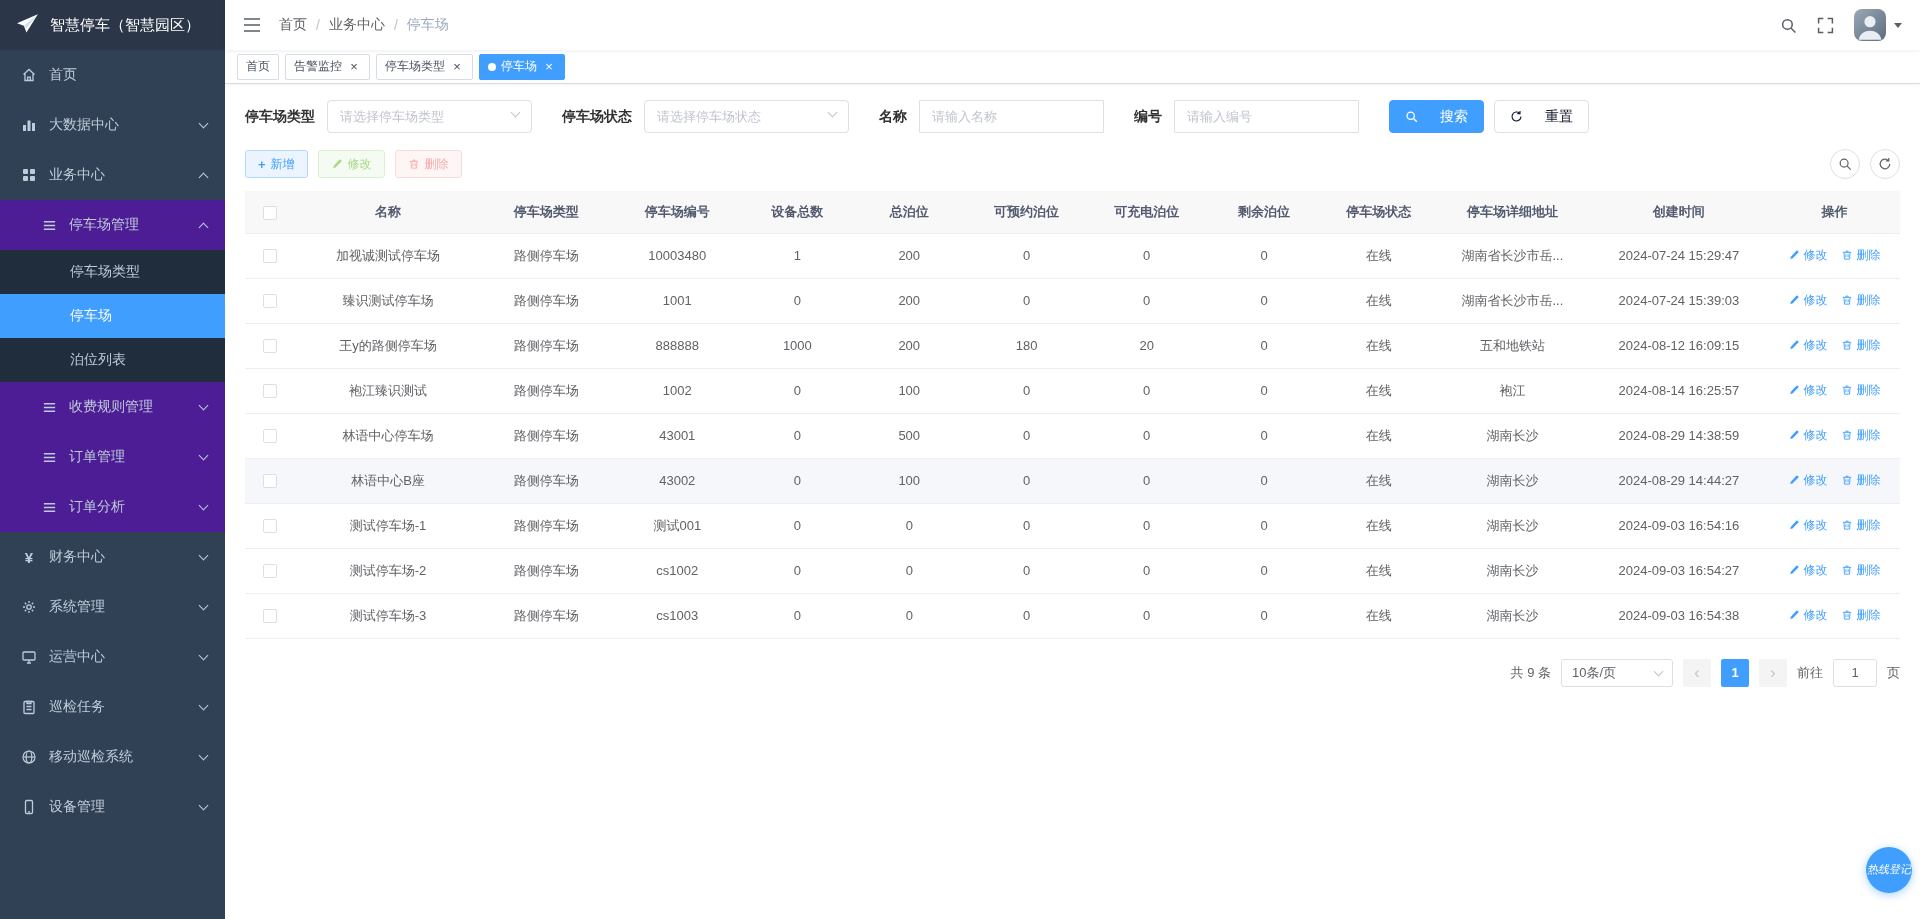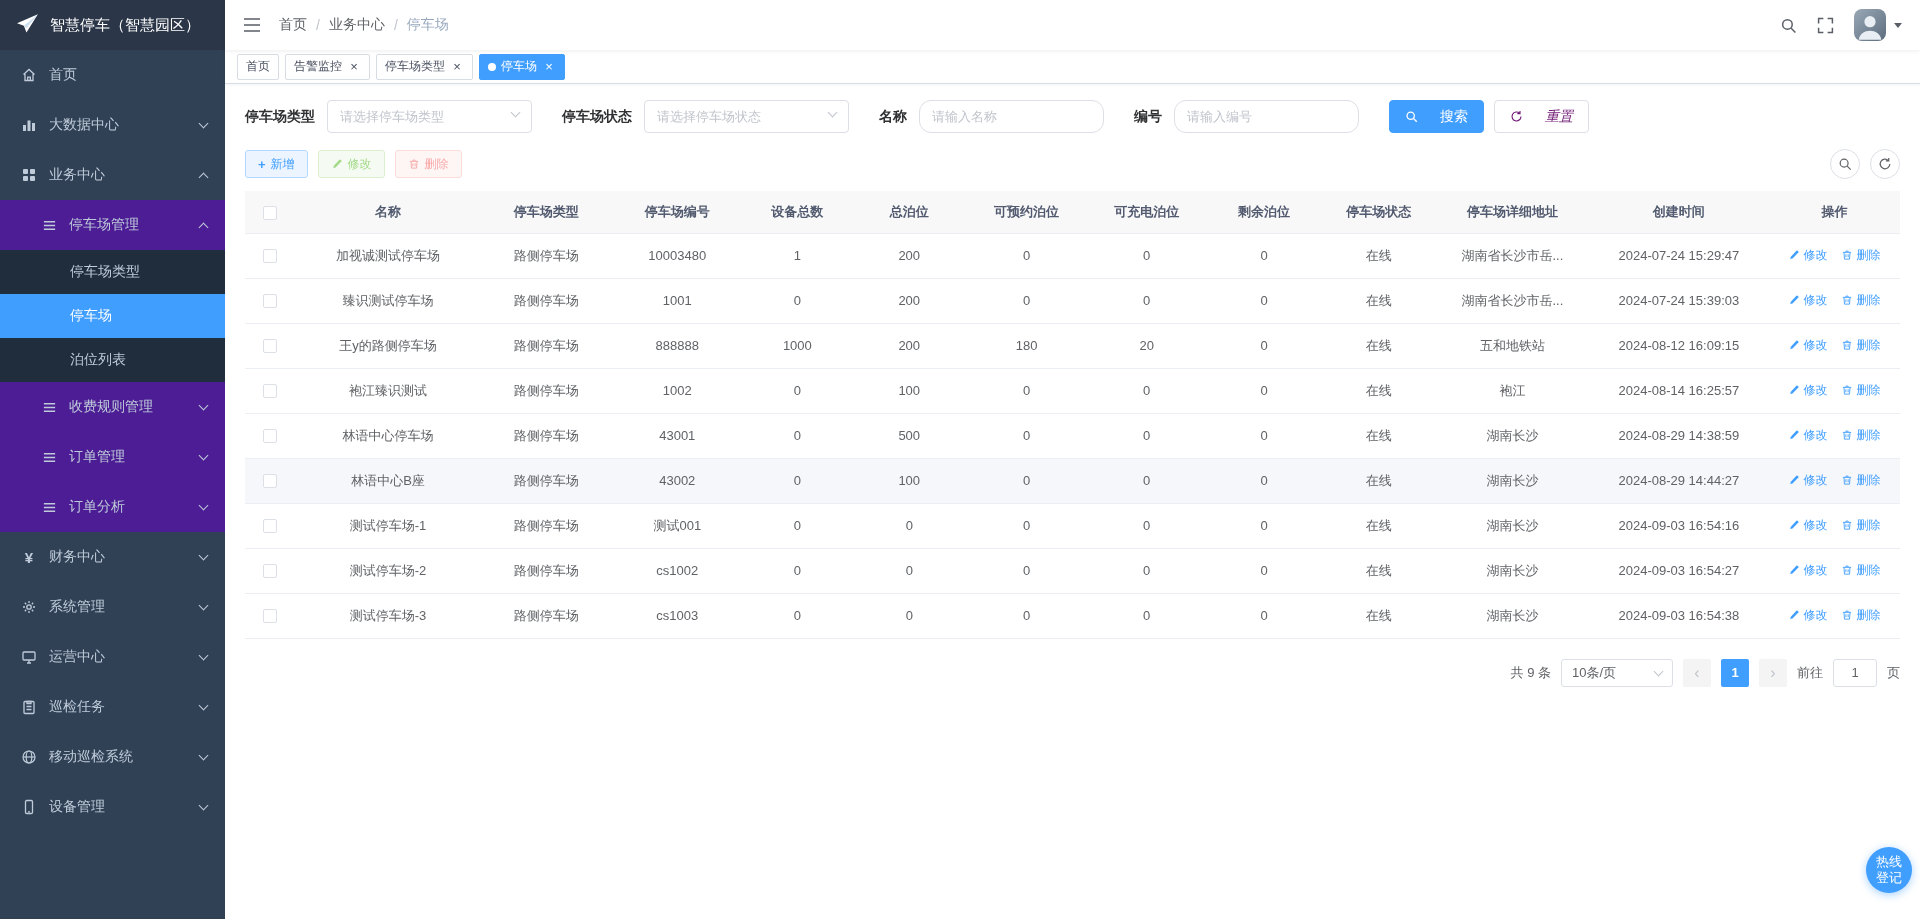--- a/index.html
+++ b/index.html
@@ -46,24 +46,24 @@
   
   .content { flex: 1; padding: 16px 20px; background: #fff; overflow: hidden; position: relative; }
 
   .filter-bar { display: flex; align-items: center; margin-bottom: 16px; }
   .form-item { display: flex; align-items: center; margin-right: 30px; }
   .form-item > label { font-size: 14px; font-weight: 600; color: #303133; margin-right: 12px; white-space: nowrap; }
   .select { position: relative; display: inline-flex; }
   .select input { width: 205px; height: 33px; border: 1px solid #dcdfe6; border-radius: 4px; padding: 0 30px 0 12px; font-size: 13px; color: #606266; background: #fff; outline: none; cursor: pointer; font-family: inherit; }
   .select input::placeholder, .txt::placeholder { color: #c0c4cc; }
   .sel-caret { position: absolute; right: 13px; top: 13px; color: #c0c4cc; }
-  .txt { width: 185px; height: 33px; border: 1px solid #dcdfe6; border-radius: 12px; padding: 0 12px; font-size: 13px; color: #606266; outline: none; font-family: inherit; }
+  .txt { width: 185px; height: 33px; border: 1px solid #dcdfe6; border-radius: 1px; padding: 0 12px; font-size: 13px; color: #606266; outline: none; font-family: inherit; }
   .btn { display: inline-flex; align-items: center; gap: 22px; height: 33px; padding: 0 15px; border-radius: 4px; font-size: 14px; cursor: pointer; border: 1px solid transparent; font-family: inherit; }
   .btn.primary { background: #409EFF; color: #fff; border-color: #409EFF; margin-right: 10px; }
-  .btn.plain { background: #fff; color: #701a75; border-color: #dcdfe6; font-style: italic; }
+  .btn.plain { background: #fff; color: #0f172a; border-color: #dcdfe6; }
 
   .toolbar-row { display: flex; align-items: center; margin-bottom: 12px; }
   .mini-btn { display: inline-flex; align-items: center; gap: 5px; height: 28px; padding: 0 12px; border-radius: 3px; font-size: 12px; cursor: pointer; margin-right: 10px; border: 1px solid; font-family: inherit; }
   .mini-btn.add { color: #409EFF; background: #ecf5ff; border-color: #b3d8ff; }
   .mini-btn.edit { color: #67c23a; background: #f0f9eb; border-color: #c2e7b0; }
   .mini-btn.del { color: #f56c6c; background: #fef0f0; border-color: #fbc4c4; }
   .btn-dim { opacity: .6; }
   .plus-glyph { font-size: 13px; font-weight: bold; }
   .tb-right { margin-left: auto; display: flex; gap: 10px; }
   .circle-btn { width: 30px; height: 30px; border-radius: 50%; border: 1px solid #dcdfe6; background: #fff; color: #606266; display: flex; align-items: center; justify-content: center; cursor: pointer; }
@@ -79,21 +79,21 @@
 
   
   .pagination { display: flex; align-items: center; justify-content: flex-end; margin-top: 20px; gap: 10px; font-size: 13px; color: #606266; }
   .pg-size { width: 112px; height: 28px; border: 1px solid #dcdfe6; border-radius: 3px; padding: 0 10px; display: flex; align-items: center; justify-content: space-between; cursor: pointer; }
   .pg-size .chev { color: #c0c4cc; margin-top: -3px; }
   .pg-btn { width: 28px; height: 28px; background: #f4f4f5; border: none; border-radius: 2px; color: #c0c4cc; font-size: 16px; display: flex; align-items: center; justify-content: center; cursor: pointer; font-family: inherit; }
   .pg-num { min-width: 28px; height: 28px; background: #409EFF; color: #fff; border: none; border-radius: 2px; font-size: 13px; font-weight: 600; display: flex; align-items: center; justify-content: center; cursor: pointer; font-family: inherit; }
   .pg-goto { width: 44px; height: 28px; border: 1px solid #dcdfe6; border-radius: 3px; text-align: center; font-size: 13px; color: #606266; outline: none; font-family: inherit; }
 
   
-  .float-btn { position: fixed; right: 8px; bottom: 26px; width: 46px; height: 46px; border-radius: 50%; background: #409EFF; color: #fff; display: flex; flex-direction: column; align-items: center; justify-content: center; font-size: 13px; line-height: 1.25; box-shadow: 0 2px 8px rgba(64,158,255,.45); cursor: pointer; }
+  .float-btn { position: fixed; right: 8px; bottom: 26px; width: 46px; height: 46px; border-radius: 50%; background: #409EFF; color: #fff; display: flex; flex-direction: row; align-items: center; justify-content: center; font-size: 11px; line-height: 1.25; box-shadow: 0 2px 8px rgba(64,158,255,.45); cursor: pointer; font-style: italic; }
 </style>
 </head>
 <body>
 
 <div class="app">
 
   <aside class="sidebar">
     <div class="logo">
       <span style="display:flex;">
         <svg viewBox="0 0 24 24" width="26" height="26">

